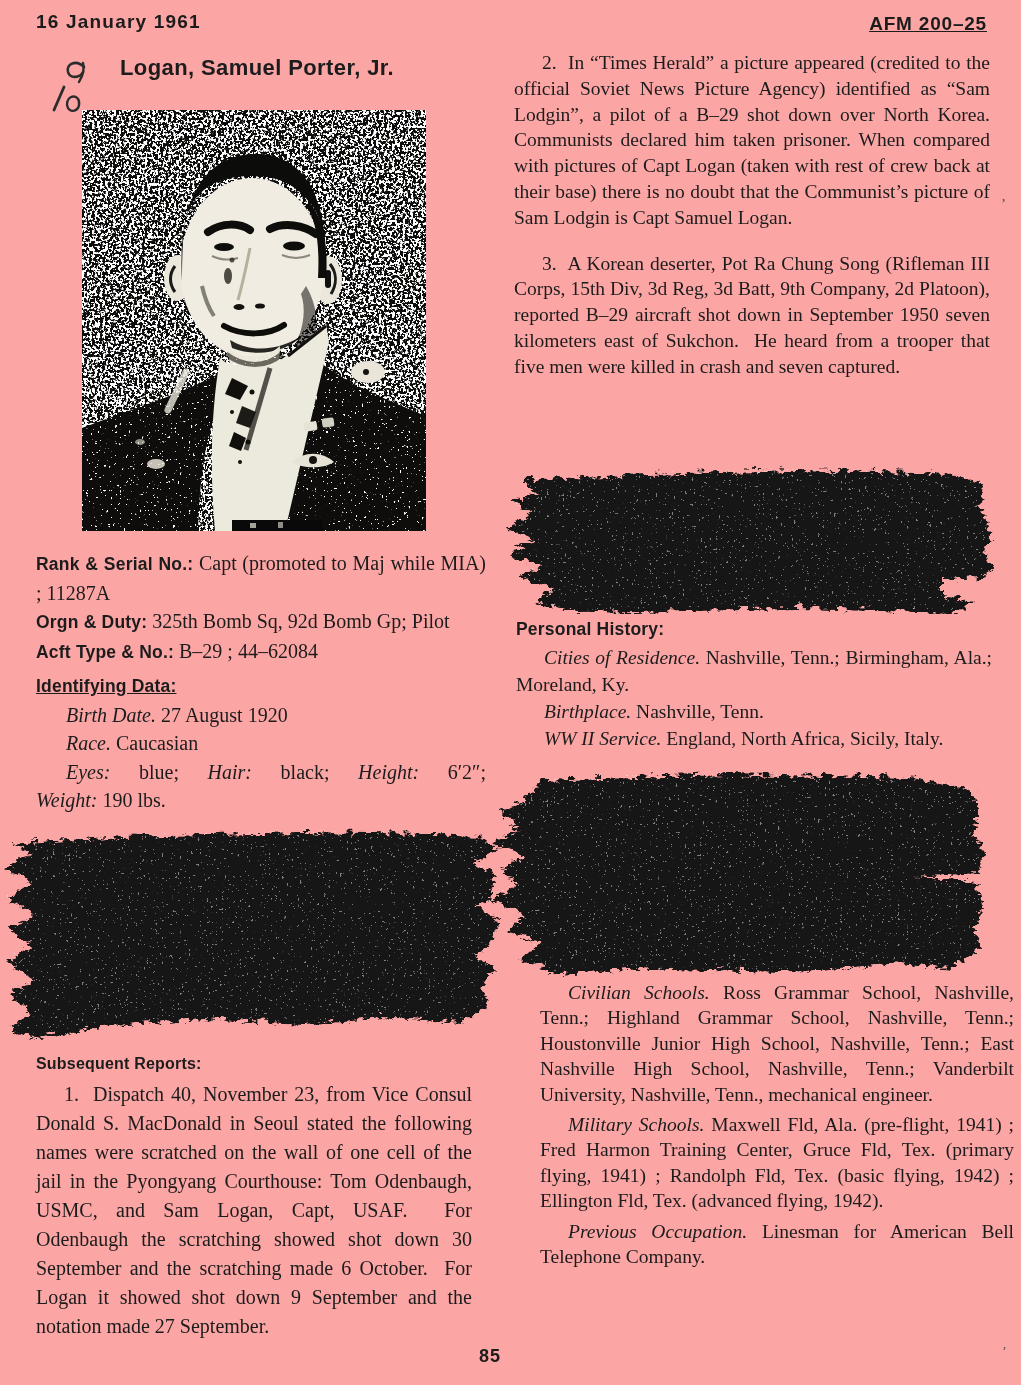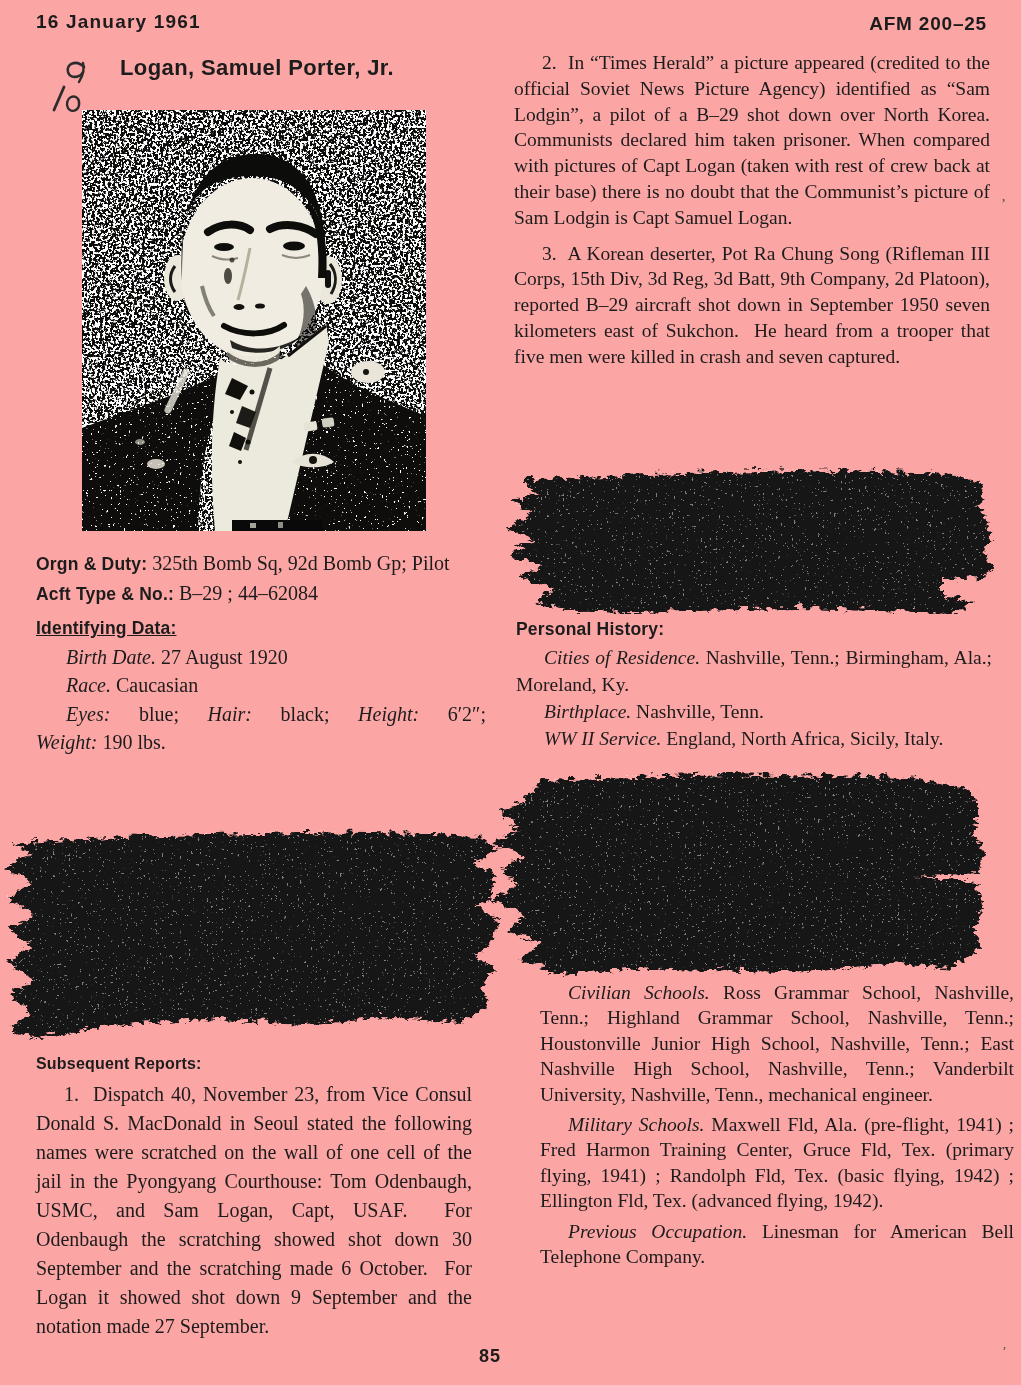--- a/index.html
+++ b/index.html
@@ -4,42 +4,42 @@
 <style>
   html,body{margin:0;padding:0;background:#8a8a8a;}
   .page{
     position:relative;width:1021px;height:1385px;margin:0 auto;
     background:#fca5a5;color:#1c1c1c;overflow:hidden;
     font-family:"Liberation Serif","DejaVu Serif",serif;
   }
   .abs{position:absolute;}
 
   .hdr-date{left:36px;top:10px;font:700 19px/24px "Liberation Sans","DejaVu Sans",sans-serif;letter-spacing:1.2px;}
-  .hdr-ref{right:34px;top:12px;font:700 19px/24px "Liberation Sans","DejaVu Sans",sans-serif;letter-spacing:.8px;}
+  .hdr-ref{right:34px;top:12px;font:700 19px/24px "Liberation Sans","DejaVu Sans",sans-serif;letter-spacing:.8px;text-decoration:underline;}
 
   .title{left:120px;top:54px;font:700 22px/28px "Liberation Sans","DejaVu Sans",sans-serif;letter-spacing:.4px;}
   .hand{left:46px;top:56px;width:54px;height:58px;}
 
   .photo{left:82px;top:110px;width:344px;height:421px;display:block;}
 
   .svc{left:36px;top:549px;width:450px;font-size:20px;line-height:28.5px;text-align:justify;}
   .svc p{margin:0;}
   .lbl{font-family:"Liberation Sans","DejaVu Sans",sans-serif;font-weight:700;font-size:17.5px;letter-spacing:.2px;}
   .id-heading{margin-top:6px !important;text-decoration:underline;}
   .idi{text-indent:30px;}
   .ital{font-style:italic;}
   .traits{text-indent:30px;text-align:justify;text-align-last:justify;}
 
   .subseq{left:36px;top:1049px;width:452px;font-size:20px;line-height:29px;text-align:justify;}
   .subseq p{margin:2px 16px 0 0;text-indent:28px;}
   .subseq .lbl{font-size:16px;}
 
   .rcol{left:514px;top:50px;width:476px;font-size:19.5px;line-height:25.8px;text-align:justify;}
   .rcol p{margin:0;text-indent:28px;}
-  .rcol p + p{margin-top:10px;}
+  .rcol p + p{margin-top:20px;}
 
   .ph{left:516px;top:616px;width:476px;font-size:19.5px;line-height:27px;text-align:justify;}
   .ph p{margin:0;text-indent:28px;}
   .ph .heading{margin:0 0 1px 0;text-indent:0;}
 
   .edu{left:540px;top:980px;width:474px;font-size:19.5px;line-height:25.4px;text-align:justify;}
   .edu p{margin:0;text-indent:28px;}
   .edu p + p{margin-top:5px;}
 
   .pageno{left:479px;top:1346px;font:700 18px/20px "Liberation Sans","DejaVu Sans",sans-serif;letter-spacing:1px;}
@@ -150,20 +150,21 @@
       <ellipse cx="74" cy="354" rx="9" ry="5" fill="#e6e2d5" opacity=".85"></ellipse>
       <ellipse cx="58" cy="332" rx="5" ry="3" fill="#e6e2d5" opacity=".6"></ellipse>
       <path d="M86,300 L104,262" stroke="#e9e6d9" stroke-width="7" stroke-linecap="round" opacity=".8" fill="none"></path>
       <rect x="150" y="410" width="90" height="11" fill="#090909"></rect>
       <rect x="168" y="413" width="6" height="5" fill="#e9e6d9" opacity=".7"></rect>
       <rect x="196" y="412" width="5" height="6" fill="#e9e6d9" opacity=".6"></rect>
     </g>
   </svg>
 
   <div class="abs svc">
+    <p><span class="lbl">Rank &amp; Serial No.:</span> <span>Capt (promoted to Maj while MIA) ; 11287A</span></p>
     <p><span class="lbl">Orgn &amp; Duty:</span> <span>325th Bomb Sq, 92d Bomb Gp; Pilot</span></p>
     <p><span class="lbl">Acft Type &amp; No.:</span> <span>B–29 ; 44–62084</span></p>
     <p class="id-heading lbl">Identifying Data:</p>
     <p class="idi"><span class="ital">Birth Date.</span> <span>27 August 1920</span></p>
     <p class="idi"><span class="ital">Race.</span> <span>Caucasian</span></p>
     <p class="traits"><span class="ital">Eyes:</span> <span>blue;</span> <span class="ital">Hair:</span> <span>black;</span> <span class="ital">Height:</span> <span>6′2″;</span></p>
     <p><span class="ital">Weight:</span> <span>190 lbs.</span></p>
   </div>
 
   <div class="abs rcol">

